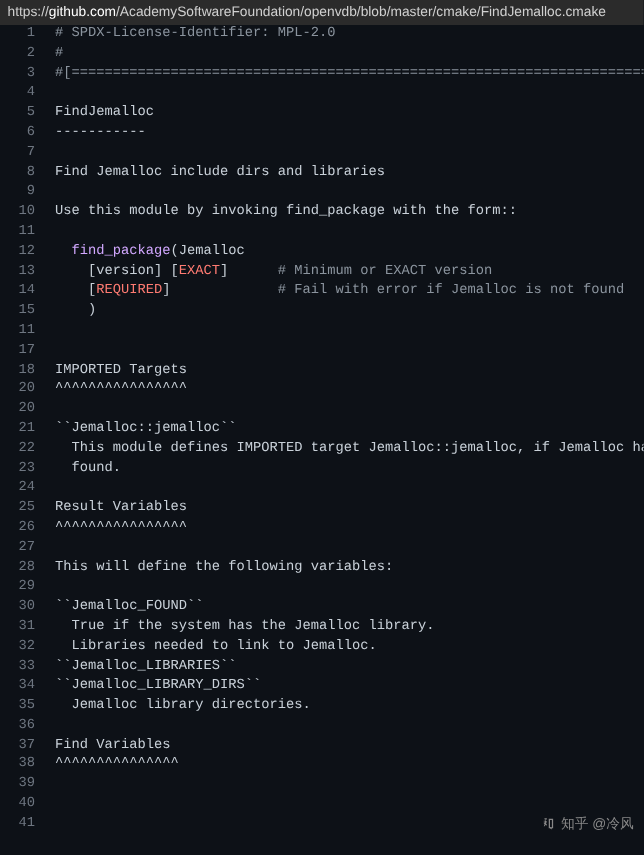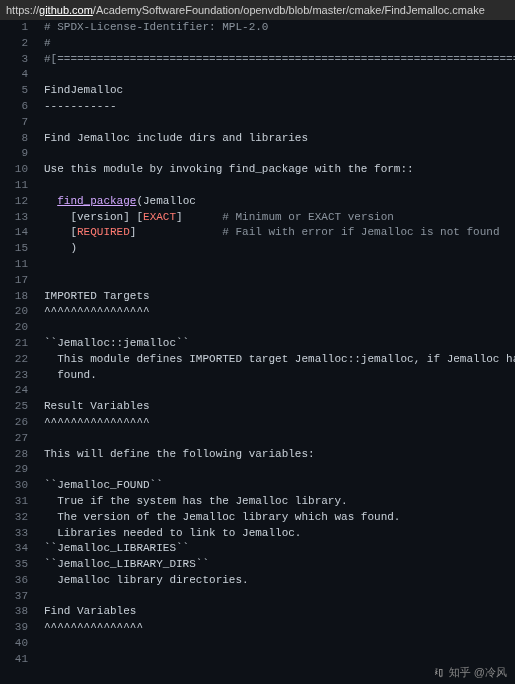--- a/index.html
+++ b/index.html
@@ -17,21 +17,21 @@
   background: #2b2b2b;
   color: #d0d0d0;
   padding: 3px 6px;
   font-family: -apple-system, BlinkMacSystemFont, "Segoe UI", Arial, sans-serif;
   font-size: 11px;
   white-space: nowrap;
   overflow: hidden;
   height: 20px;
   line-height: 14px;
 }
-.url-bar .domain { color: #ffffff; font-weight: 500; text-decoration: underline; }
+.url-bar .domain { color: #ffffff; font-weight: 500; }
 .code-container {
   display: flex;
   background: #0d1117;
 }
 .gutter {
   flex: 0 0 40px;
   text-align: right;
   padding-right: 12px;
   color: #6e7681;
   user-select: none;
@@ -40,25 +40,25 @@
   flex: 1;
   padding-left: 4px;
   overflow: hidden;
 }
 .line {
   height: 15.8px;
   line-height: 15.8px;
   white-space: pre;
 }
 .c-comment { color: #8b949e; }
-.c-func { color: #d2a8ff; text-decoration: underline; }
+.c-func { color: #d2a8ff; }
 .c-red { color: #ff7b72; }
 .watermark {
   position: absolute;
-  bottom: 4px;
+  bottom: 18px;
   right: 8px;
   color: #888;
   font-family: -apple-system, BlinkMacSystemFont, "Segoe UI", Arial, sans-serif;
   font-size: 11px;
   display: flex;
   align-items: center;
   gap: 4px;
 }
 .watermark svg { width: 12px; height: 12px; fill: #888; }
 </style>
@@ -138,21 +138,20 @@
       <div class="line"><span>  This module defines IMPORTED target Jemalloc::jemalloc, if Jemalloc has been</span></div>
       <div class="line"><span>  found.</span></div>
       <div class="line"></div>
       <div class="line"><span>Result Variables</span></div>
       <div class="line"><span>^^^^^^^^^^^^^^^^</span></div>
       <div class="line"></div>
       <div class="line"><span>This will define the following variables:</span></div>
       <div class="line"></div>
       <div class="line"><span>``Jemalloc_FOUND``</span></div>
       <div class="line"><span>  True if the system has the Jemalloc library.</span></div>
-      <div class="line"><span>  The version of the Jemalloc library which was found.</span></div>
       <div class="line"><span>  Libraries needed to link to Jemalloc.</span></div>
       <div class="line"><span>``Jemalloc_LIBRARIES``</span></div>
       <div class="line"><span>``Jemalloc_LIBRARY_DIRS``</span></div>
       <div class="line"><span>  Jemalloc library directories.</span></div>
       <div class="line"></div>
       <div class="line"><span>Find Variables</span></div>
       <div class="line"><span>^^^^^^^^^^^^^^^</span></div>
     </div>
 </div>
 

